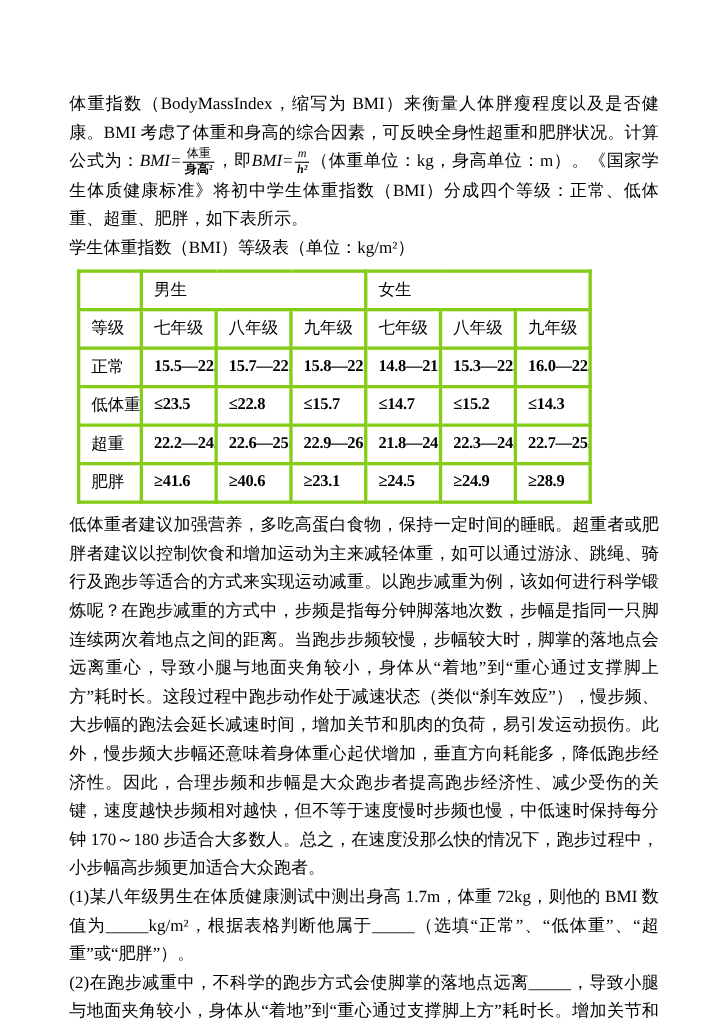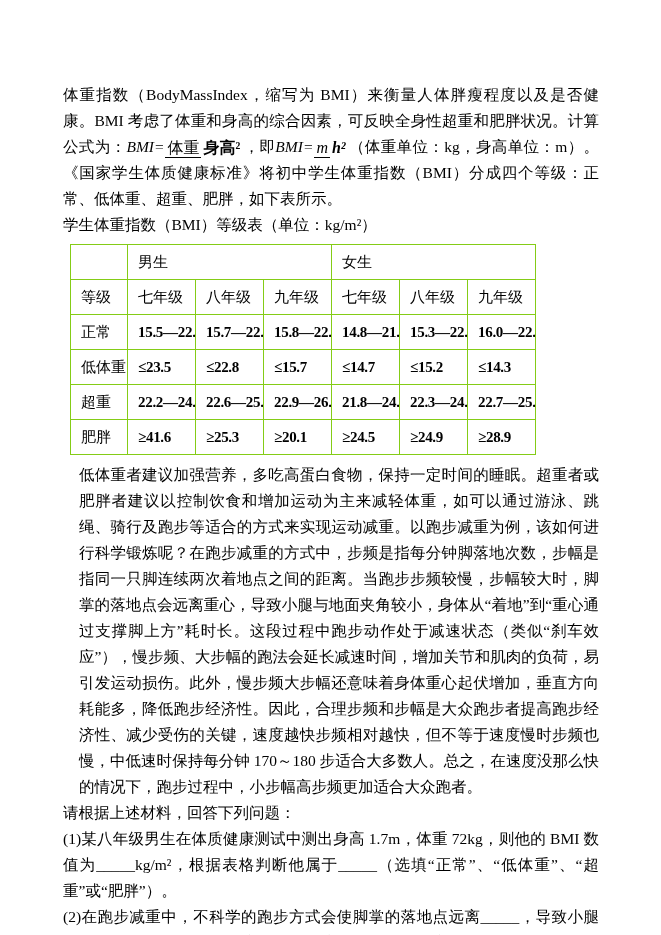--- a/index.html
+++ b/index.html
@@ -15,57 +15,57 @@
     width: 536px;
   }
   .para {
     font-size: 15.5px;
     line-height: 26px;
     text-align: justify;
     text-justify: inter-ideograph;
   }
   .frac {
     display: inline-flex;
-    flex-direction: row;
+    flex-direction: column;
     vertical-align: middle;
     text-align: center;
-    font-size: 16px;
+    font-size: 11px;
     line-height: 1.15;
     margin: 0 1px;
   }
   .frac .num { border-bottom: 1px solid #000; padding: 0 2px; }
   .frac .den { padding: 0 2px; font-weight: bold; }
   .var { font-style: italic; }
   .table-title {
     font-size: 15.5px;
     line-height: 26px;
     margin-top: 0px;
     font-family: Liberation Serif, serif;
   }
   table.bmi {
     border-collapse: collapse;
     table-layout: fixed;
     width: 465px;
     margin: 6px 0 0 7px;
   }
   table.bmi td {
-    border: 1px solid #84cc16;
+    border: 3px solid #84cc16;
     height: 35px;
     padding: 2px 4px 2px 10px;
     font-size: 15px;
     vertical-align: middle;
     text-align: left;
     white-space: nowrap;
     overflow: hidden;
   }
   table.bmi td.val {
     font-weight: 700;
     letter-spacing: -0.3px;
   }
-  .after-table { margin-top: 7px; margin-left: 16px; }
+  .after-table { margin-top: 7px; }
 </style>
 </head>
 <body>
 
 <div class="page">
 
   <p class="para">
     <span>体重指数（BodyMassIndex，缩写为 BMI）来衡量人体胖瘦程度以及是否健康。BMI 考虑了体重和身高的综合因素，可反映全身性超重和肥胖状况。计算公式为：</span><span class="var">BMI=</span><span class="frac">
         <span class="num">体重</span>
         <span class="den">身高²</span>
@@ -125,28 +125,27 @@
         <td class="val">22.2—24.9</td>
         <td class="val">22.6—25.2</td>
         <td class="val">22.9—26.0</td>
         <td class="val">21.8—24.4</td>
         <td class="val">22.3—24.8</td>
         <td class="val">22.7—25.1</td>
       </tr>
       <tr>
         <td>肥胖</td>
         <td class="val">≥41.6</td>
-        <td class="val">≥25.3</td>
-        <td class="val">≥20.1</td>
+        <td class="val">≥40.6</td>
+        <td class="val">≥23.1</td>
         <td class="val">≥24.5</td>
         <td class="val">≥24.9</td>
         <td class="val">≥28.9</td>
       </tr>
     </tbody>
   </table>
 
   <p class="para after-table">低体重者建议加强营养，多吃高蛋白食物，保持一定时间的睡眠。超重者或肥胖者建议以控制饮食和增加运动为主来减轻体重，如可以通过游泳、跳绳、骑行及跑步等适合的方式来实现运动减重。以跑步减重为例，该如何进行科学锻炼呢？在跑步减重的方式中，步频是指每分钟脚落地次数，步幅是指同一只脚连续两次着地点之间的距离。当跑步步频较慢，步幅较大时，脚掌的落地点会远离重心，导致小腿与地面夹角较小，身体从“着地”到“重心通过支撑脚上方”耗时长。这段过程中跑步动作处于减速状态（类似“刹车效应”），慢步频、大步幅的跑法会延长减速时间，增加关节和肌肉的负荷，易引发运动损伤。此外，慢步频大步幅还意味着身体重心起伏增加，垂直方向耗能多，降低跑步经济性。因此，合理步频和步幅是大众跑步者提高跑步经济性、减少受伤的关键，速度越快步频相对越快，但不等于速度慢时步频也慢，中低速时保持每分钟 170～180 步适合大多数人。总之，在速度没那么快的情况下，跑步过程中，小步幅高步频更加适合大众跑者。</p>
 
-  <p class="para">请根据上述材料，回答下列问题：</p>
   <p class="para">(1)某八年级男生在体质健康测试中测出身高 1.7m，体重 72kg，则他的 BMI 数值为_____kg/m²，根据表格判断他属于_____（选填“正常”、“低体重”、“超重”或“肥胖”）。</p>
   <p class="para">(2)在跑步减重中，不科学的跑步方式会使脚掌的落地点远离_____，导致小腿与地面夹角较小，身体从“着地”到“重心通过支撑脚上方”耗时长。增加关节和肌肉的负荷，易引发运动损伤。</p>
 
 </div>
 
 </body></html>

